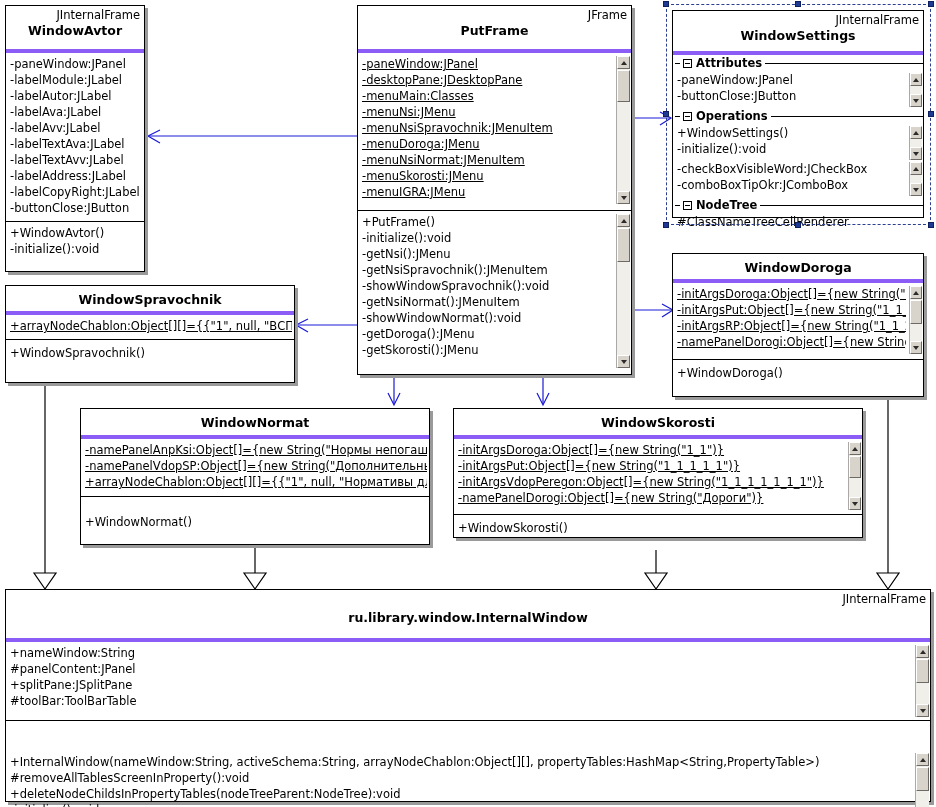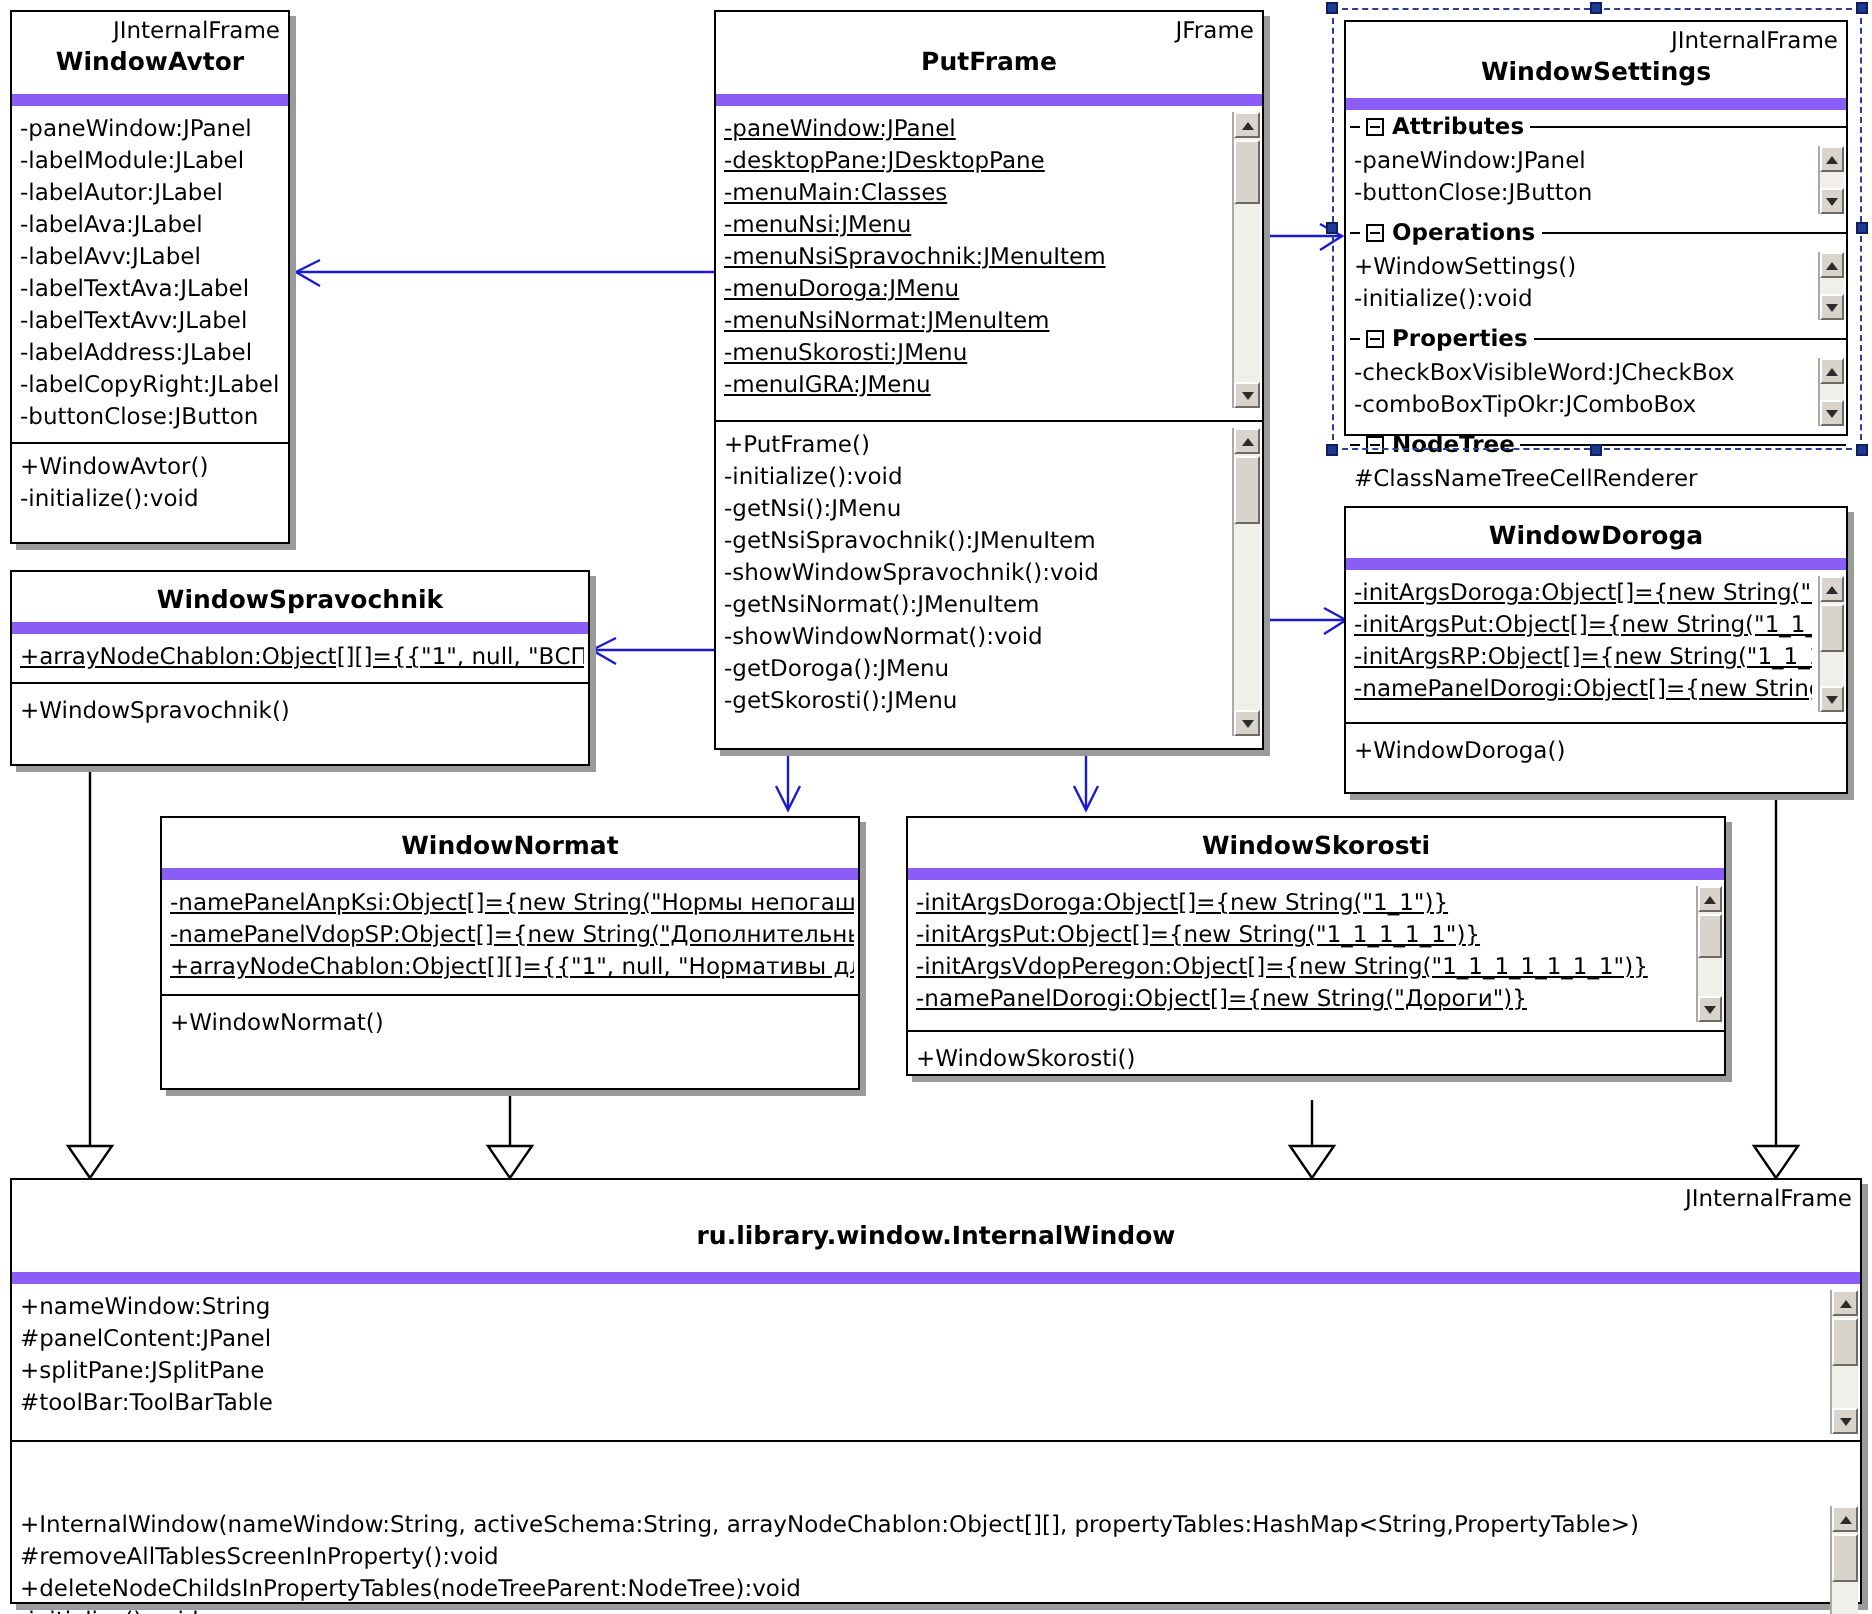--- a/index.html
+++ b/index.html
@@ -22,21 +22,21 @@
     border:1px solid #000000;
     box-sizing:border-box;
     box-shadow:3px 3px 0 0 #9a9a9a;
   }
   .uml.noshadow{box-shadow:none;}
 
   .hdr{
     position:relative;
     padding:2px 4px 20px 4px;
     box-sizing:border-box;
-    border-bottom:6px solid #8b5cf6;
+    border-bottom:4px solid #8b5cf6;
   }
   .stereo{
     text-align:right;
     font-size:11.5px;
     line-height:14px;
     color:#000;
     white-space:nowrap;
   }
   .cname{
     text-align:center;
@@ -362,26 +362,20 @@
             </div>
           <div class="sbtrack" style="top:13px;bottom:13px;"></div>
           <div class="sbbtn dn">
               <i></i>
             </div>
         </div>
       </div>
     </div>
 
     <div style="position:relative;">
-      <div class="sectrow">
-        <span class="lead"></span>
-        <span class="minusbox"></span>
-        <span class="sectlabel">Properties</span>
-        <span class="sectrule"></span>
-      </div>
       <div style="position:relative;padding:0 20px 1px 4px;height:35px;overflow:hidden;">
         <div class="feat">-checkBoxVisibleWord:JCheckBox</div>
         <div class="feat">-comboBoxTipOkr:JComboBox</div>
         <div class="vsb" style="top:1px;height:34px;width:13px;">
           <div class="sbbtn up">
               <i></i>
             </div>
           <div class="sbtrack" style="top:13px;bottom:13px;"></div>
           <div class="sbbtn dn">
               <i></i>
@@ -440,21 +434,21 @@
 
   <div class="uml" style="left:80px;top:408px;width:350px;height:137px;">
     <div class="hdr" style="height:30px;padding-top:5px;">
       <div class="cname">WindowNormat</div>
     </div>
     <div class="compart" style="height:58px;">
       <div class="feat stat">-namePanelAnpKsi:Object[]={new String("Нормы непогашенного ускорения")}</div>
       <div class="feat stat">-namePanelVdopSP:Object[]={new String("Дополнительные скорости")}</div>
       <div class="feat stat">+arrayNodeChablon:Object[][]={{"1", null, "Нормативы для расчета"}}</div>
     </div>
-    <div class="compart" style="height:47px;padding-top:5px;">
+    <div class="compart" style="height:47px;padding-top:5px;margin-top:12px;">
       <div class="feat">+WindowNormat()</div>
     </div>
   </div>
 
   <div class="uml" style="left:453px;top:408px;width:410px;height:130px;">
     <div class="hdr" style="height:30px;padding-top:5px;">
       <div class="cname">WindowSkorosti</div>
     </div>
     <div class="compart" style="height:76px;padding-right:18px;">
       <div class="feat stat">-initArgsDoroga:Object[]={new String("1_1")}</div>

